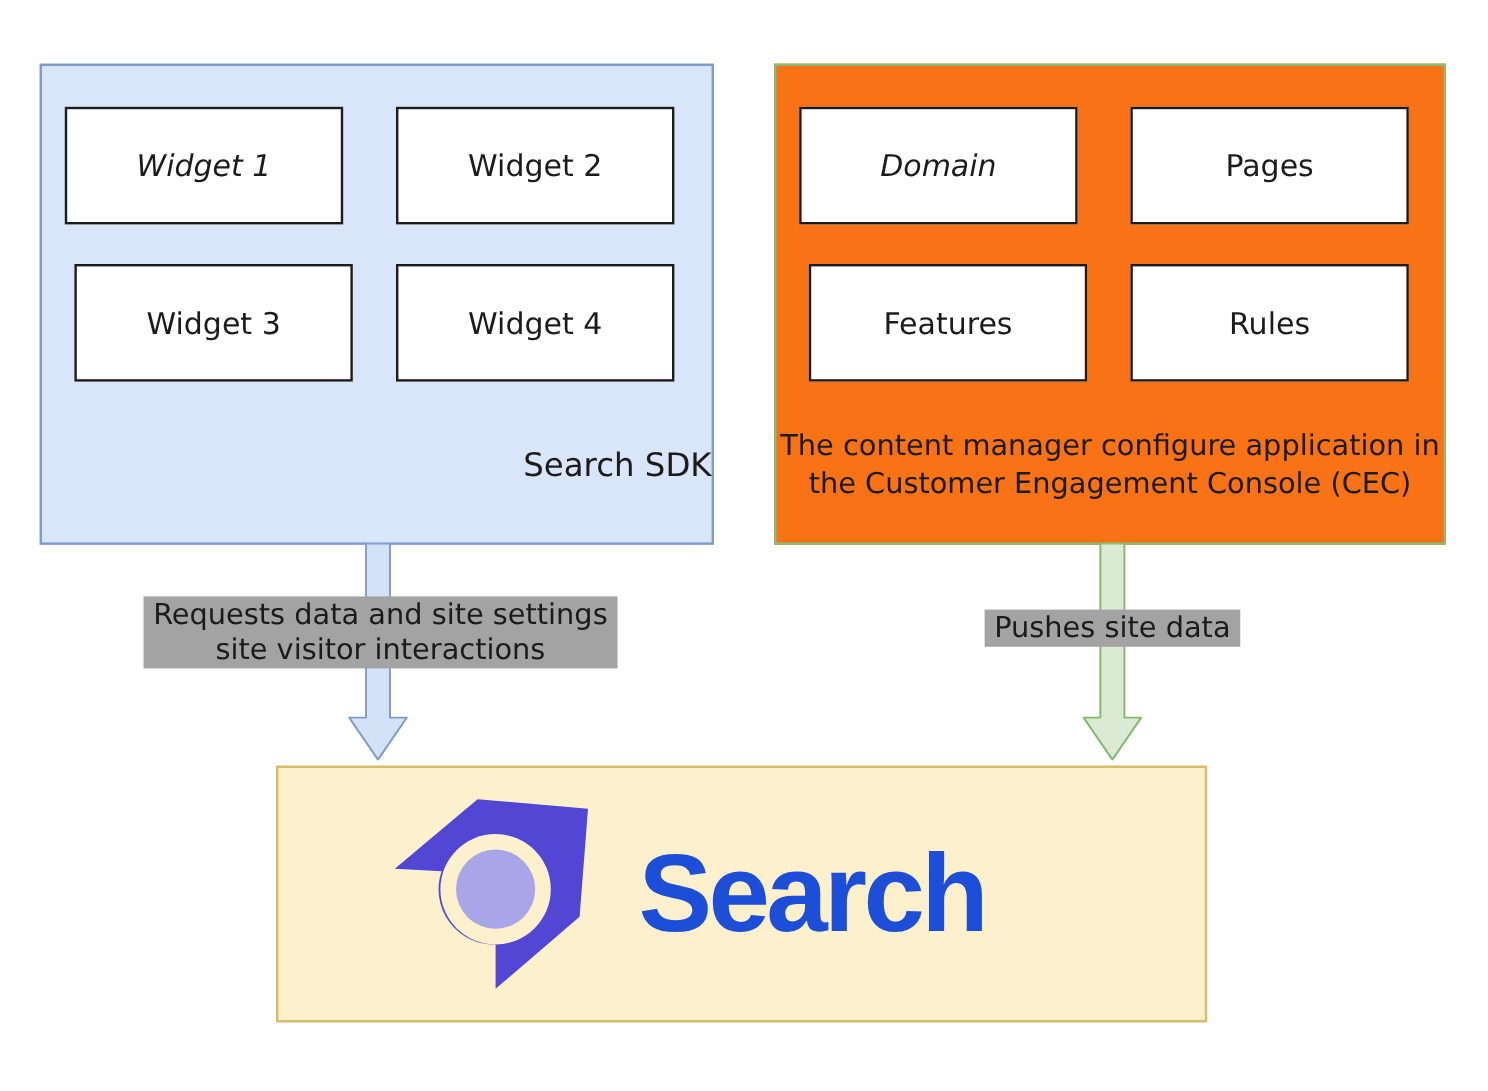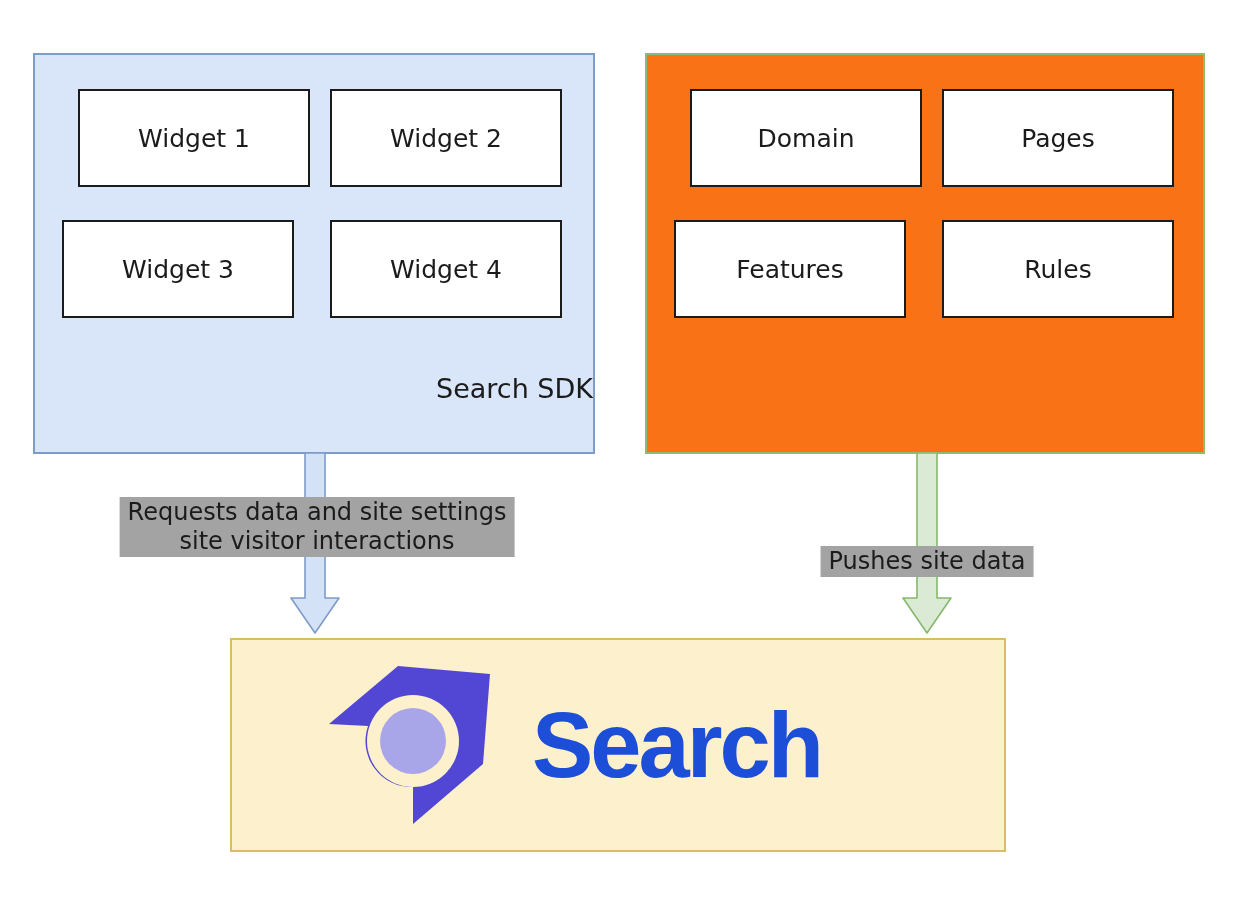--- a/index.html
+++ b/index.html
@@ -11,21 +11,21 @@
   .panel{position:absolute;box-sizing:border-box;border:2px solid;}
   .sdk-panel{left:33px;top:53px;width:562px;height:401px;background:#d9e5f8;border-color:#7e9cc9;}
   .cec-panel{left:645px;top:53px;width:560px;height:401px;background:#f97316;border-color:#8cbb72;}
   
   .node{
     position:absolute;box-sizing:border-box;width:232px;height:98px;
     background:#ffffff;border:2px solid #1b1b1b;
     display:flex;align-items:center;justify-content:center;
     font-size:25px;white-space:nowrap;
   }
-  .pos-a{left:43px;top:34px;} .pos-b{left:295px;top:34px;}
+  .pos-a{left:19px;top:34px;font-style:italic;} .pos-b{left:295px;top:34px;}
   .pos-c{left:27px;top:165px;justify-content:center;} .pos-d{left:295px;top:165px;}
   
   .sdk-label{
     position:absolute;left:0;top:318px;width:100%;text-align:right;
     font-size:27px;
   }
   .cec-caption{
     position:absolute;left:0;top:300px;width:100%;text-align:center;
     font-size:24px;line-height:32px;
   }
@@ -33,21 +33,21 @@
   .arrow-svg{position:absolute;width:50px;height:181px;}
   .sdk-arrow{left:290px;top:453px;}
   .cec-arrow{left:902px;top:453px;}
   
   .arrow-label{
     position:absolute;transform:translateX(-50%);
     background:#a3a3a3;text-align:center;
     font-size:24px;line-height:29px;padding:1px 8px;white-space:nowrap;
   }
   .sdk-arrow-label{left:317px;top:497px;}
-  .cec-arrow-label{left:927px;top:546px;}
+  .cec-arrow-label{left:927px;top:508px;}
   
   .search-box{
     position:absolute;left:230px;top:638px;width:776px;height:214px;
     box-sizing:border-box;background:#fdf0cc;border:2px solid #d8bc66;
   }
   .logo{position:absolute;left:96px;top:24px;width:165px;height:160px;}
   .search-word{
     position:absolute;left:300px;top:0;height:100%;display:flex;align-items:center;
     font-size:92px;font-weight:700;letter-spacing:-3px;color:#1d4ed8;
     font-family:"Liberation Sans","DejaVu Sans",sans-serif;
@@ -80,20 +80,24 @@
     </div>
     <div class="node pos-b">
       <span>Pages</span>
     </div>
     <div class="node pos-c">
       <span>Features</span>
     </div>
     <div class="node pos-d">
       <span>Rules</span>
     </div>
+    <div class="cec-caption">
+      <div>The content manager configure application in</div>
+      <div>the Customer Engagement Console (CEC)</div>
+    </div>
   </div>
 
   <svg class="arrow-svg sdk-arrow" viewBox="0 0 50 181">
     <path d="M15 0 L35 0 L35 145 L49 145 L25 180 L1 145 L15 145 Z" fill="#d3e2f6" stroke="#7e9cc9" stroke-width="1.6" stroke-linejoin="round"></path>
   </svg>
   <div class="arrow-label sdk-arrow-label">
     <div>Requests data and site settings</div>
     <div>site visitor interactions</div>
   </div>
 

